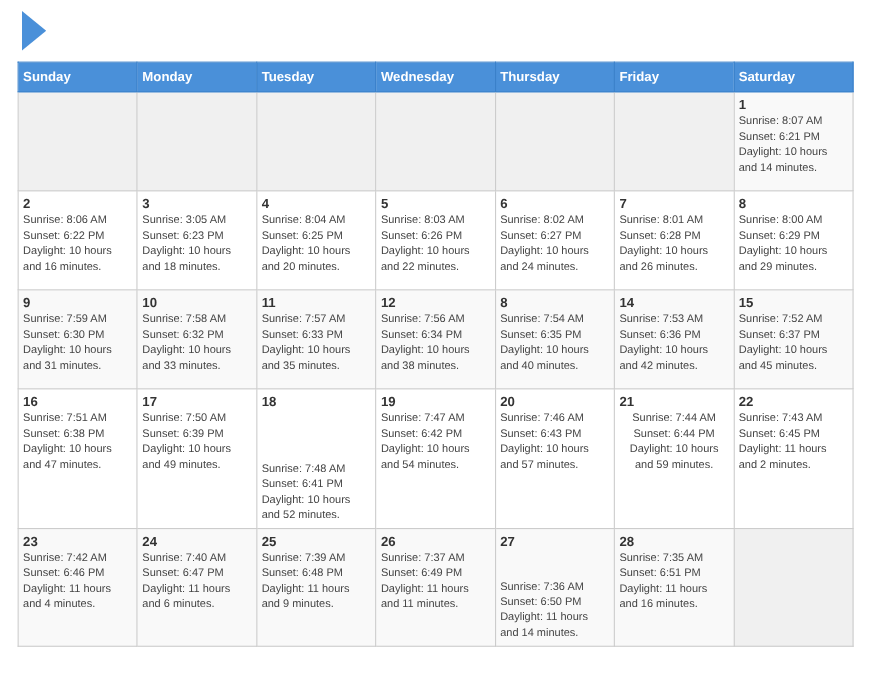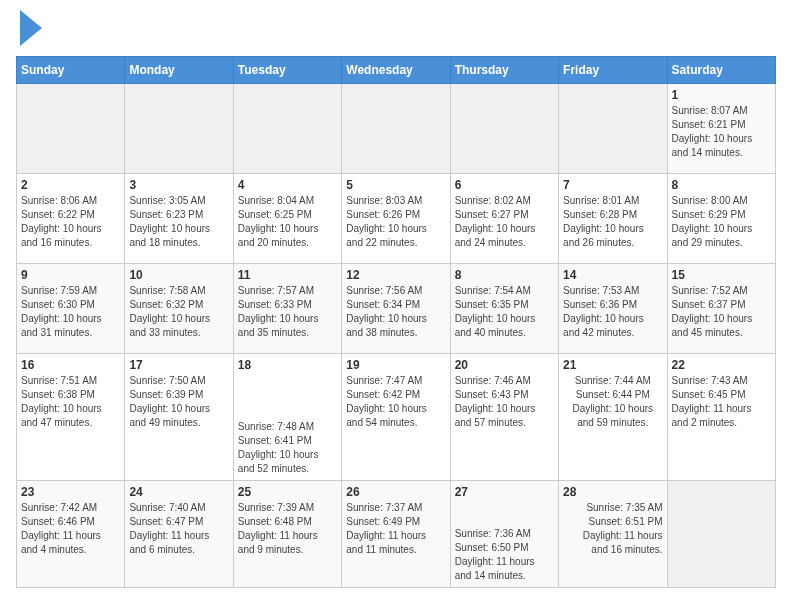--- a/index.html
+++ b/index.html
@@ -310,21 +310,21 @@
         </td>
         <td>
           <span class="day-num">27</span>
           <div class="day-info" style="white-space: pre-line; margin-top: 28px;">Sunrise: 7:36 AM
 Sunset: 6:50 PM
 Daylight: 11 hours
 and 14 minutes.</div>
         </td>
         <td>
           <span class="day-num">28</span>
-          <div class="day-info" style="white-space: pre-line; text-align: right;">Sunrise: 7:35 AM
+          <div class="day-info" style="white-space: pre-line;">Sunrise: 7:35 AM
 Sunset: 6:51 PM
 Daylight: 11 hours
 and 16 minutes.</div>
         </td>
         <td class="empty-cell"></td>
       </tr>
     </tbody>
 </table>
 
 </body></html>

